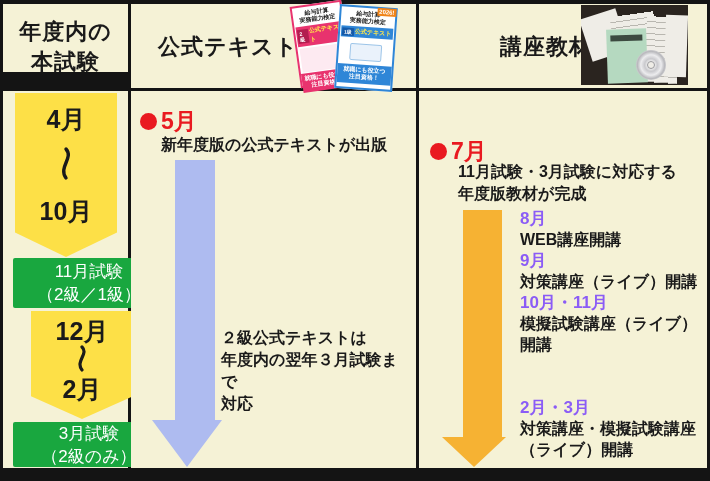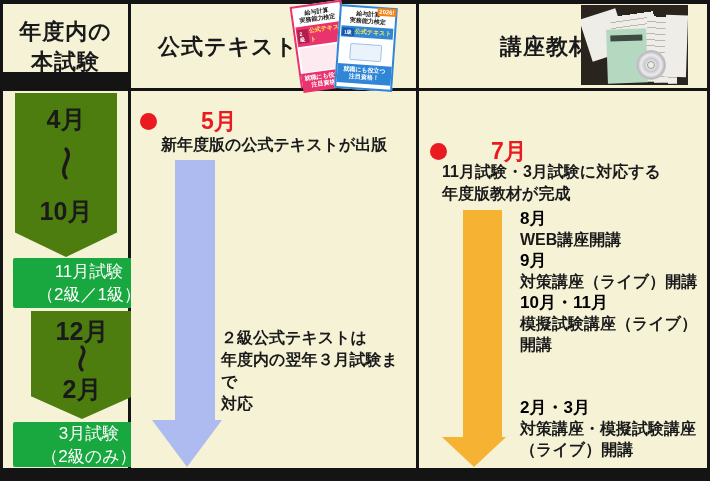--- a/index.html
+++ b/index.html
@@ -18,60 +18,60 @@
   #cell-b3{left:419px;top:91px;width:288px;height:377px;}
 
   .pre{white-space:pre-line;}
   .hdr-label{font-size:22px;font-weight:bold;letter-spacing:1px;}
   #hdr-exam{position:absolute;left:0;top:13px;width:100%;text-align:center;line-height:30px;}
   #hdr-text{position:absolute;left:27px;top:28px;}
   #hdr-course{position:absolute;left:34px;top:28px;margin-left:47px;}
 
   
   .green-arrow{
-    position:absolute;left:12px;width:102px;background:#4d7c0f;
+    position:absolute;left:12px;width:102px;background:#fde047;
   }
   #arrow-p1{top:2px;height:164px;clip-path:polygon(0 0,100% 0,100% 85%,50% 100%,0 85%);}
   #arrow-p2{top:220px;height:108px;clip-path:polygon(0 0,100% 0,100% 79%,50% 100%,0 79%);margin-left:16px;}
   .tl-month{position:absolute;width:100%;text-align:center;font-size:25px;font-weight:bold;}
   .tl-wave{position:absolute;width:100%;text-align:center;}
   .tl-wave svg{display:inline-block;}
   #arrow-p1 .m-start{top:10px;} #arrow-p1 .tl-wave{top:52px;} #arrow-p1 .m-end{top:102px;}
   #arrow-p2 .m-start{top:4px;}  #arrow-p2 .tl-wave{top:34px;}  #arrow-p2 .m-end{top:62px;}
   .exam-box{
     position:absolute;left:10px;width:112px;background:#19a73f;color:#fff;
     font-size:17px;font-weight:normal;text-align:center;line-height:23px;
     display:flex;align-items:center;justify-content:center;border-radius:2px;padding-left:20px;
   }
   #exam-box1{top:167px;height:50px;}
   #exam-box2{top:331px;height:45px;}
 
   
   .red-dot{position:absolute;width:17px;height:17px;border-radius:50%;background:#e91a20;}
-  .red-month{position:absolute;font-size:23px;font-weight:bold;color:#e91a20;margin-left:40px;}
+  .red-month{position:absolute;font-size:23px;font-weight:bold;color:#e91a20;}
   .body-text{font-size:16px;font-weight:bold;line-height:22px;}
 
   
   #dot5{left:9px;top:22px;}
   #month5{left:30px;top:15px;}
   #event5{position:absolute;left:30px;top:43px;width:240px;}
   #blue-shaft{position:absolute;left:44px;top:69px;width:40px;height:260px;background:#aebbf0;}
   #blue-head{position:absolute;left:21px;top:329px;width:0;height:0;
     border-left:35px solid transparent;border-right:35px solid transparent;border-top:47px solid #aebbf0;}
   #text-note{position:absolute;left:90px;top:236px;width:190px;}
 
   
   #dot7{left:11px;top:52px;}
   #month7{left:32px;top:45px;}
-  #event7{position:absolute;left:23px;top:70px;width:250px;}
+  #event7{position:absolute;left:39px;top:70px;width:250px;}
   #orange-shaft{position:absolute;left:44px;top:119px;width:39px;height:227px;background:#f6b233;}
   #orange-head{position:absolute;left:23px;top:346px;width:0;height:0;
     border-left:32px solid transparent;border-right:32px solid transparent;border-top:30px solid #f6b233;}
   #schedule{position:absolute;left:101px;top:117px;width:184px;}
-  .sched-month{color:#000000;font-size:17px;font-weight:bold;line-height:21px;}
+  .sched-month{color:#8b5cf6;font-size:17px;font-weight:bold;line-height:21px;}
   .sched-desc{font-size:16px;font-weight:bold;line-height:21px;white-space:pre-line;}
   .gap-before{margin-top:42px;}
 
   
   .book{position:absolute;background:#fff;box-sizing:border-box;}
   #book2{left:164px;top:-1px;width:52px;height:82px;border:2px solid #e8336e;transform:rotate(-8deg);z-index:2;}
   #book1{left:206px;top:2px;width:58px;height:84px;border:2px solid #2f86d7;transform:rotate(4deg);z-index:3;}
   .book-title{font-size:6px;font-weight:bold;text-align:center;line-height:7px;margin-top:3px;color:#222;}
   .book-band{display:flex;align-items:center;gap:1px;margin:2px 1px;padding:1px;}
   #book2 .book-band{background:#e8336e;} #book1 .book-band{background:#2f86d7;}

